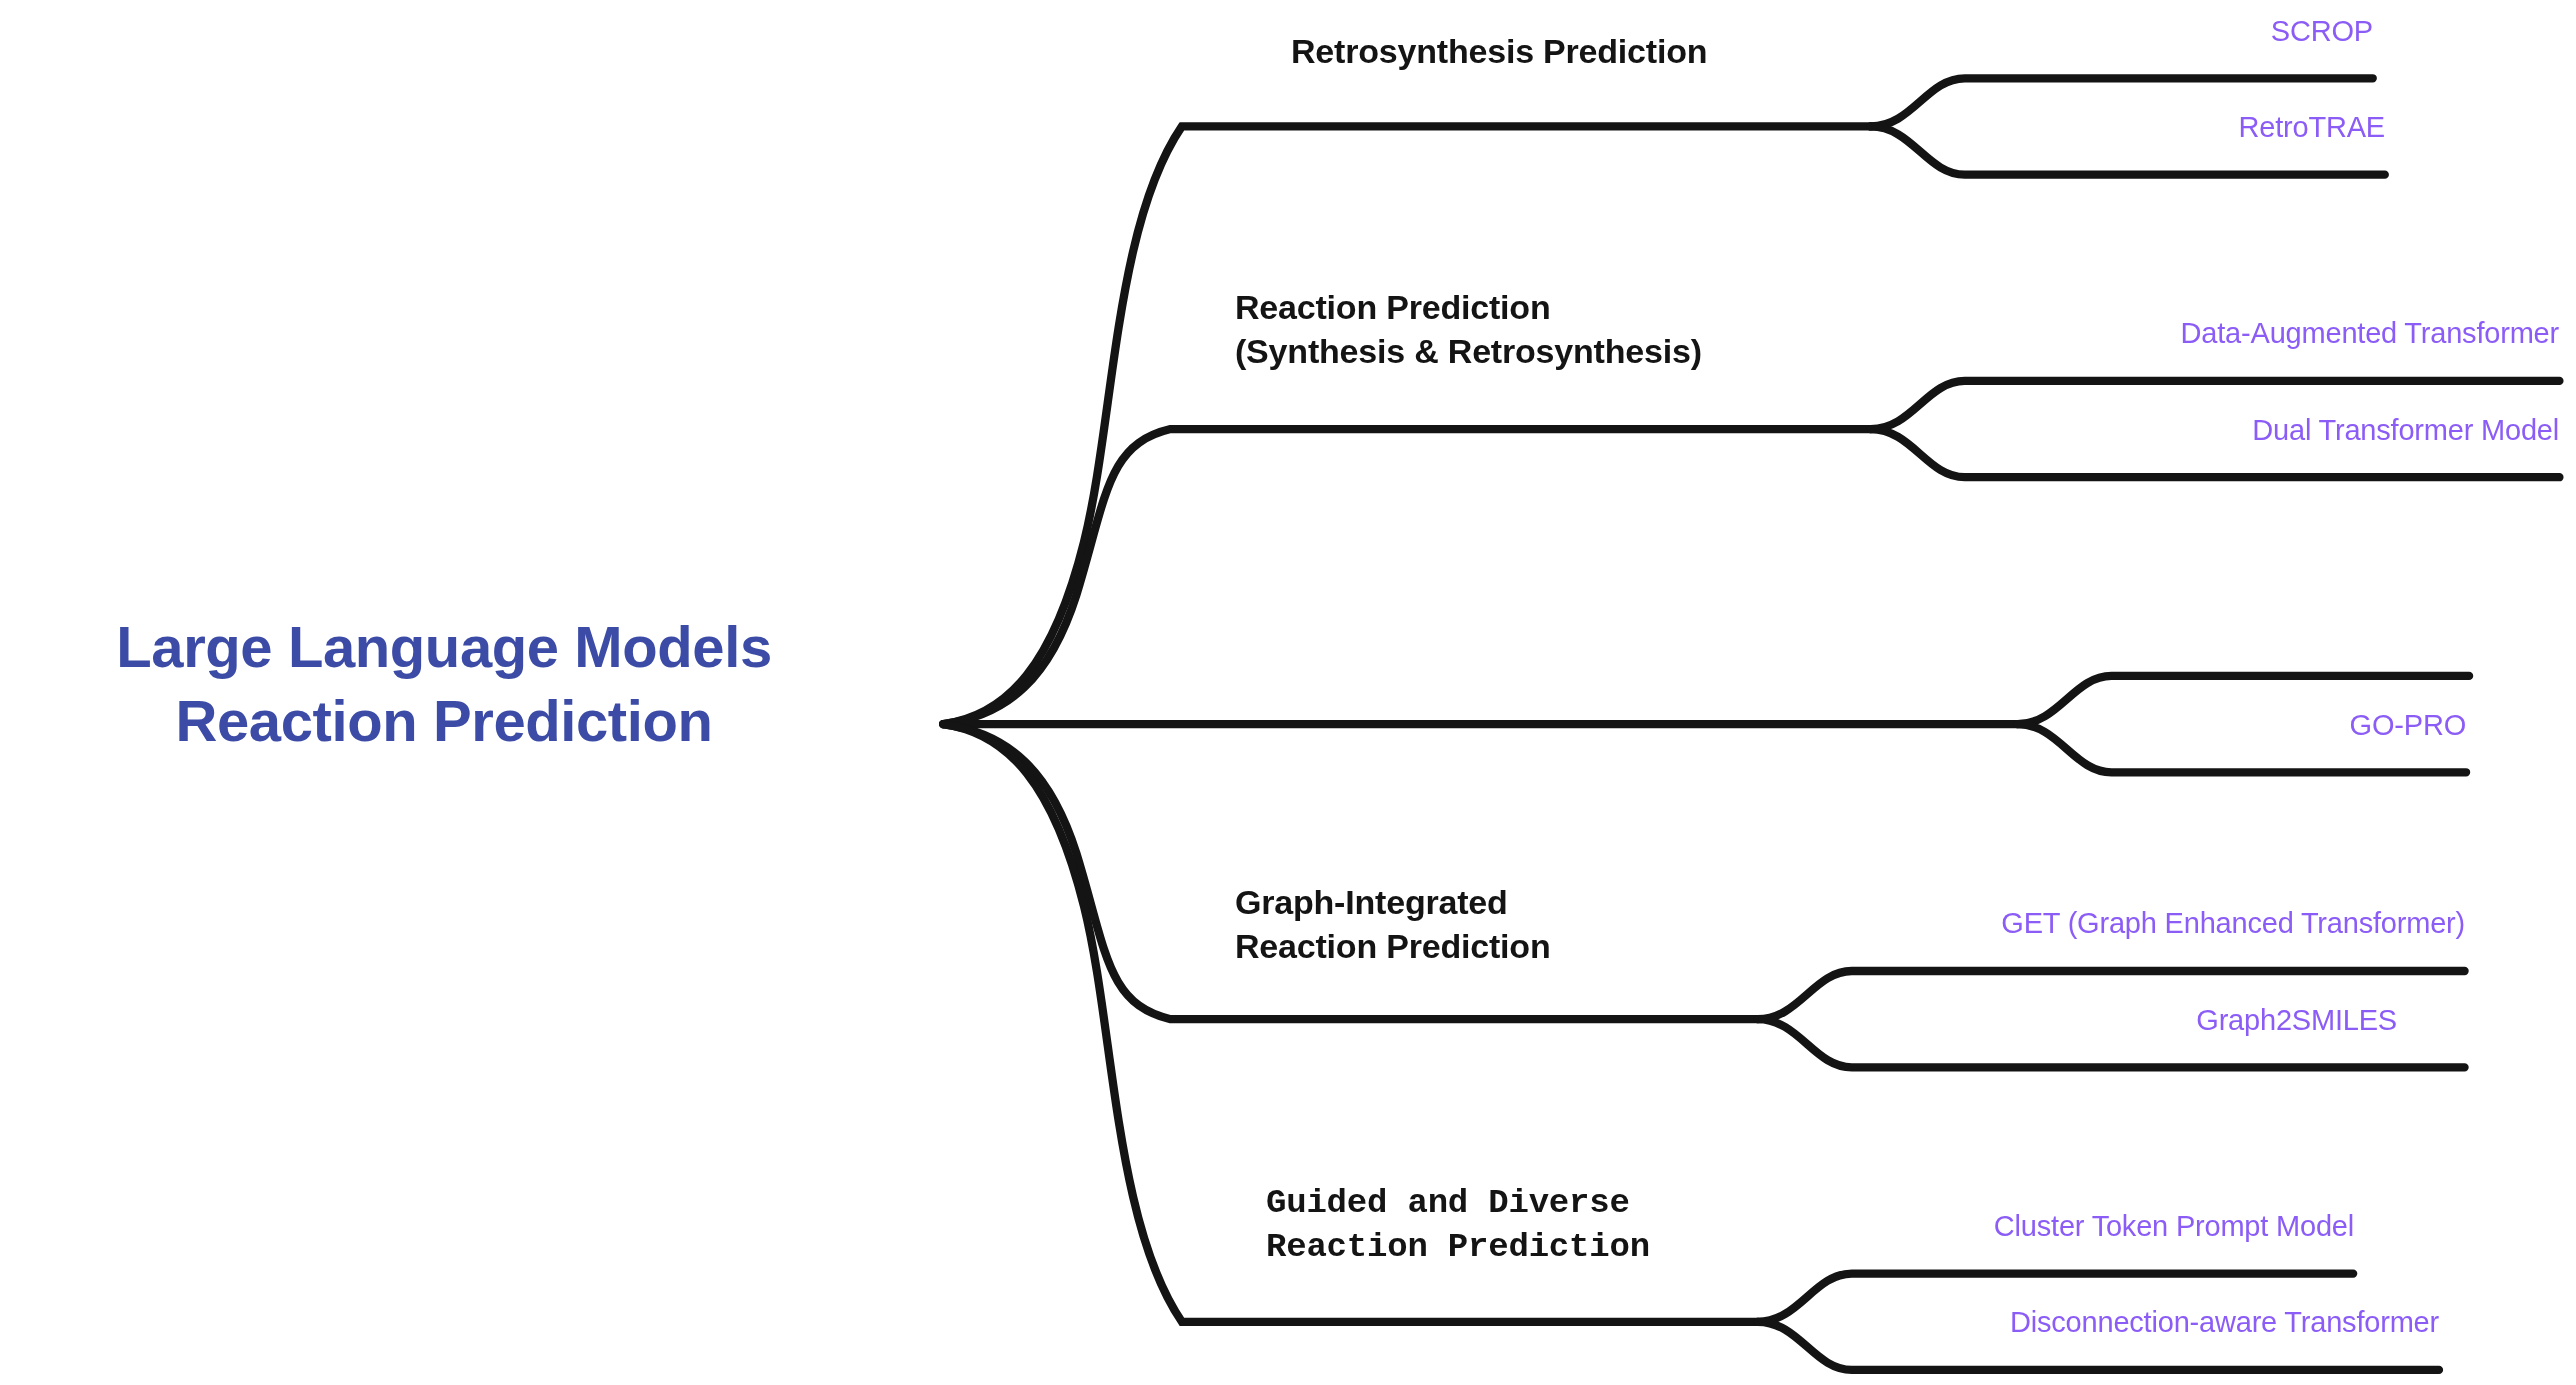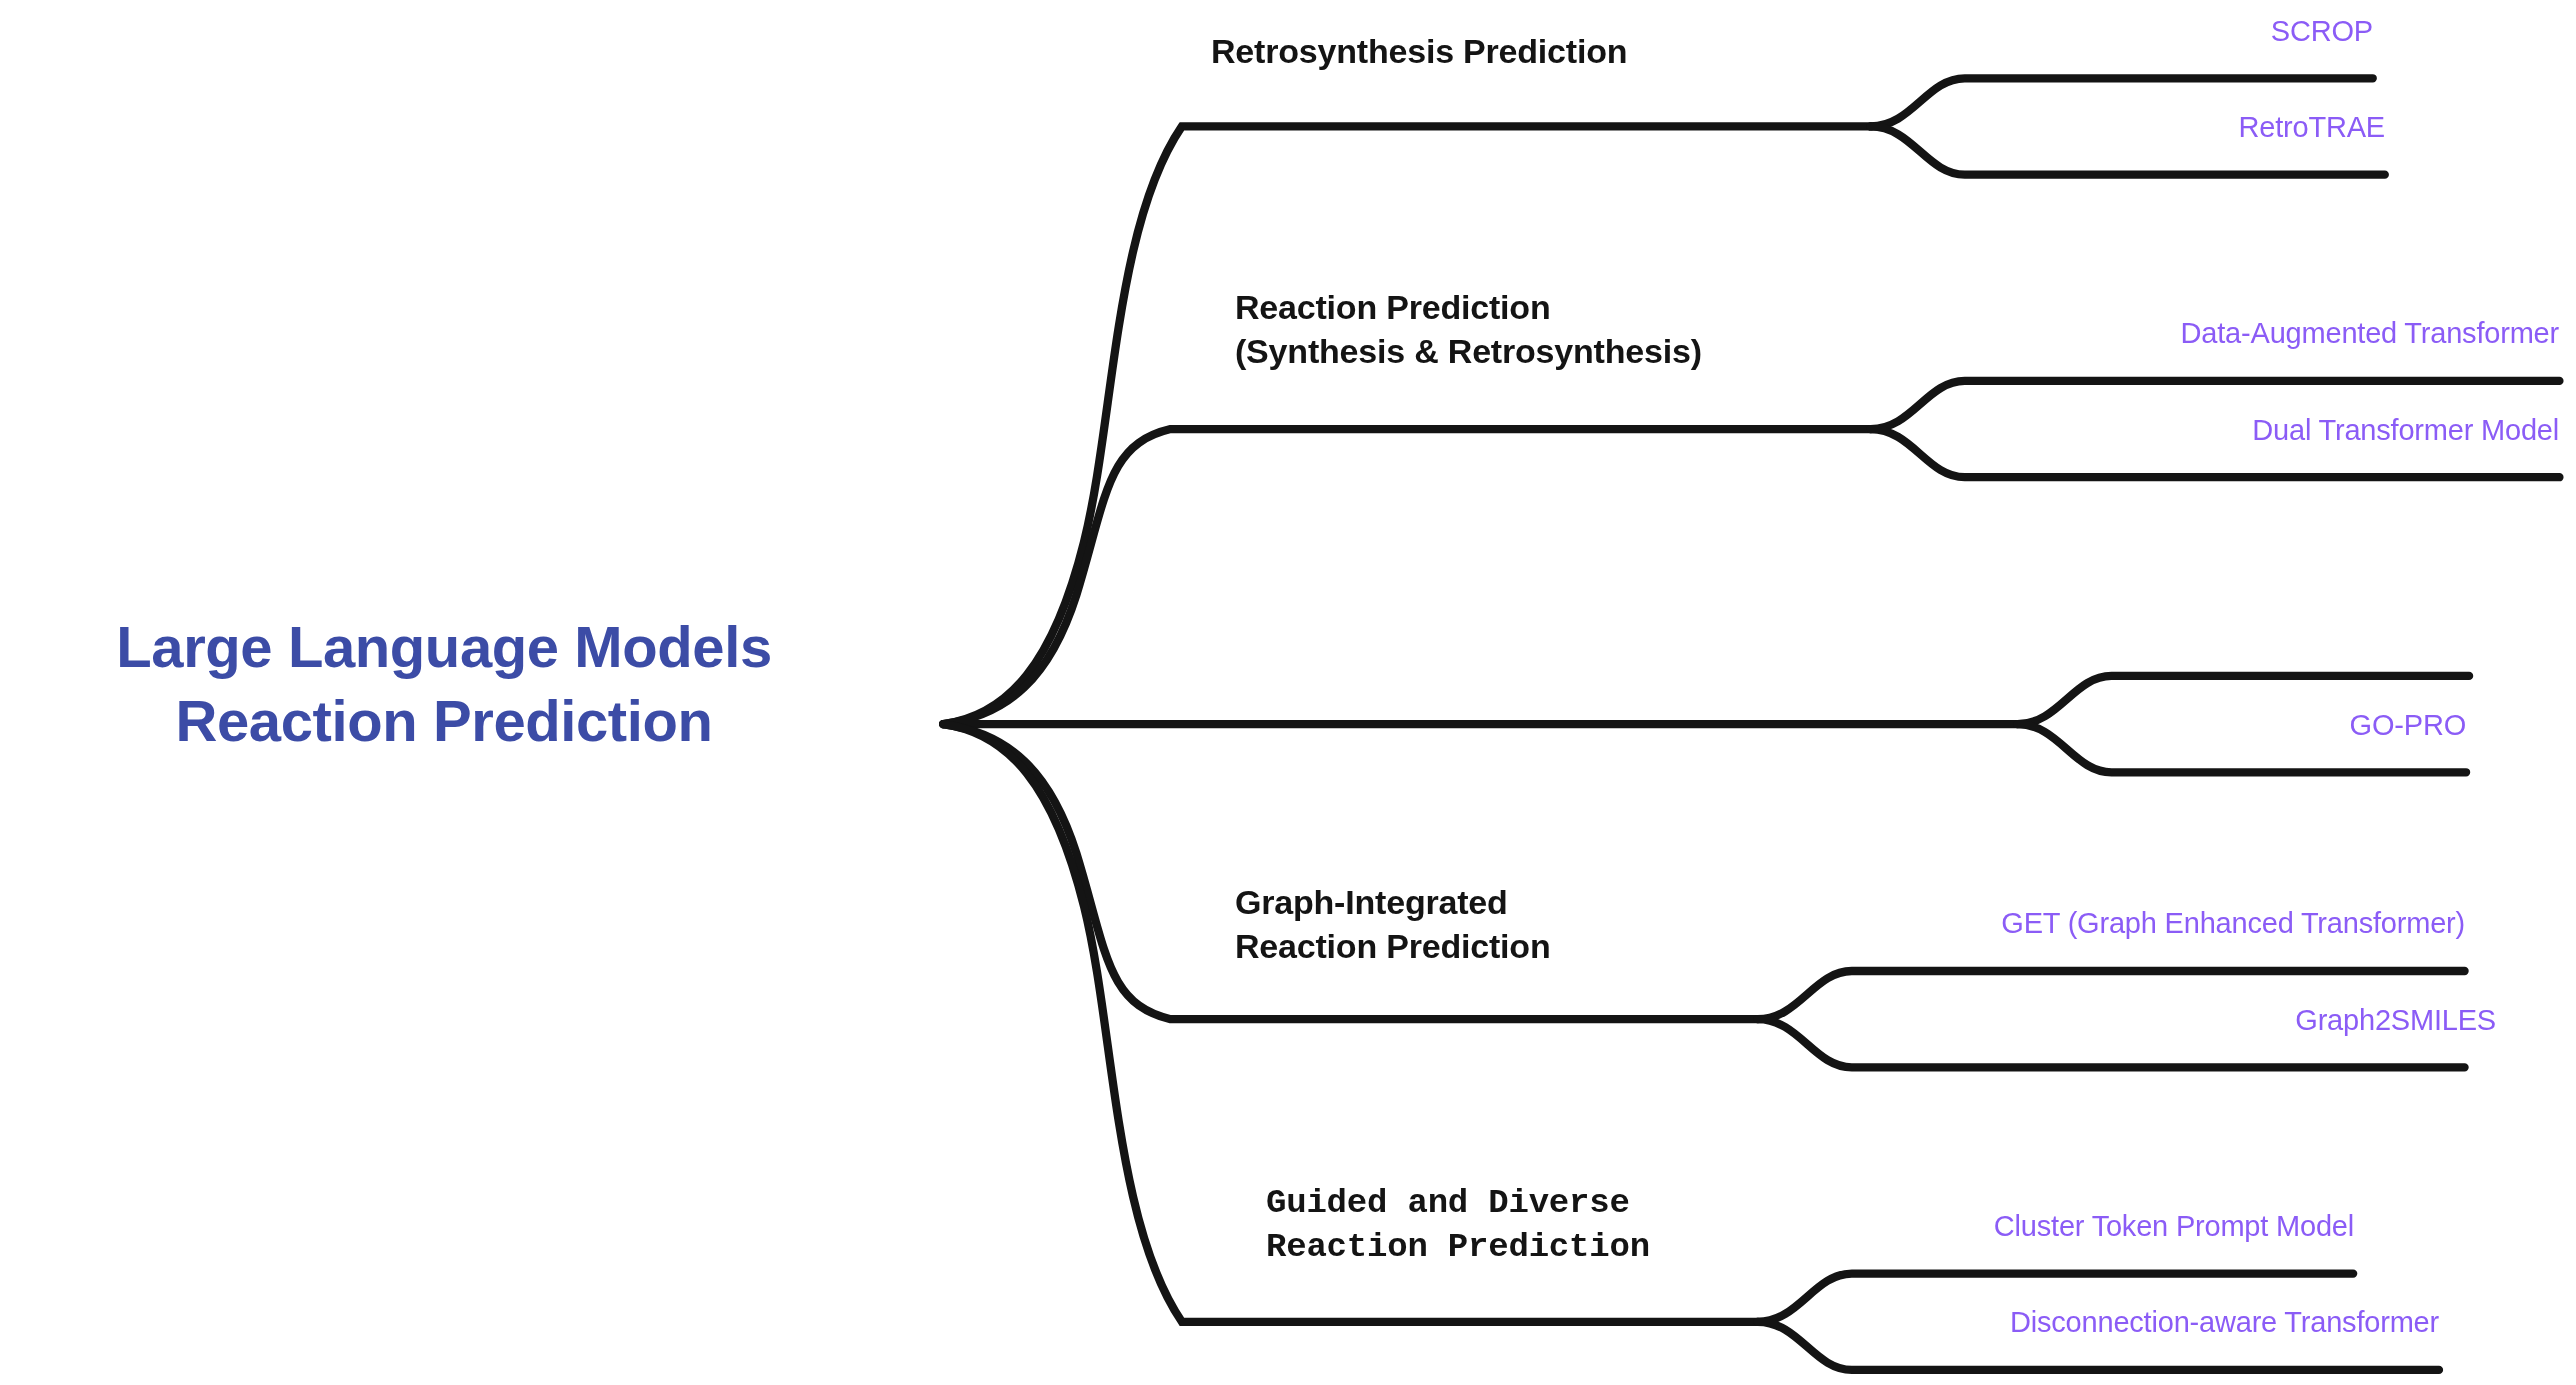--- a/index.html
+++ b/index.html
@@ -99,40 +99,40 @@
       <path d="M 2335 1756 C 2390 1756 2410 1692 2460 1692 L 3126 1692"></path>
       <path d="M 2335 1756 C 2390 1756 2410 1820 2460 1820 L 3240 1820"></path>
     </g>
   </svg>
 
   <div class="root-title">
     <span class="line">Large Language Models</span>
     <span class="line">Reaction Prediction</span>
   </div>
 
-  <div class="branch-label" style="left:1211px; top:30px;">Retrosynthesis Prediction</div>
+  <div class="branch-label" style="left:1291px; top:30px;">Retrosynthesis Prediction</div>
 
   <div class="branch-label" style="left:1235px; top:286px;">Reaction Prediction
 (Synthesis &amp; Retrosynthesis)</div>
 
 
   <div class="branch-label" style="left:1235px; top:881px;">Graph-Integrated
 Reaction Prediction</div>
 
   <div class="branch-label" style="left:1266px; top:1182px;font-family:Liberation Mono, monospace;">Guided and Diverse
 Reaction Prediction</div>
 
   <div class="leaf-label" style="left:1927px; top:13.5px; width:446px;">SCROP</div>
   <div class="leaf-label" style="left:1927px; top:110px; width:458px;">RetroTRAE</div>
 
   <div class="leaf-label" style="left:1927px; top:413px; width:632px;">Dual Transformer Model</div>
   <div class="leaf-label" style="left:1927px; top:316px; width:632px;">Data-Augmented Transformer</div>
 
   <div class="leaf-label" style="left:2032px; top:708px; width:434px;">GO-PRO</div>
 
   <div class="leaf-label" style="left:1807px; top:906px; width:658px;">GET (Graph Enhanced Transformer)</div>
-  <div class="leaf-label" style="left:1838px; top:1003px; width:658px;">Graph2SMILES</div>
+  <div class="leaf-label" style="left:1739px; top:1003px; width:658px;">Graph2SMILES</div>
 
   <div class="leaf-label" style="left:1807px; top:1209px; width:547px;">Cluster Token Prompt Model</div>
   <div class="leaf-label" style="left:1807px; top:1305px; width:632px;">Disconnection-aware Transformer</div>
 
 </div>
 
 
 </body></html>

